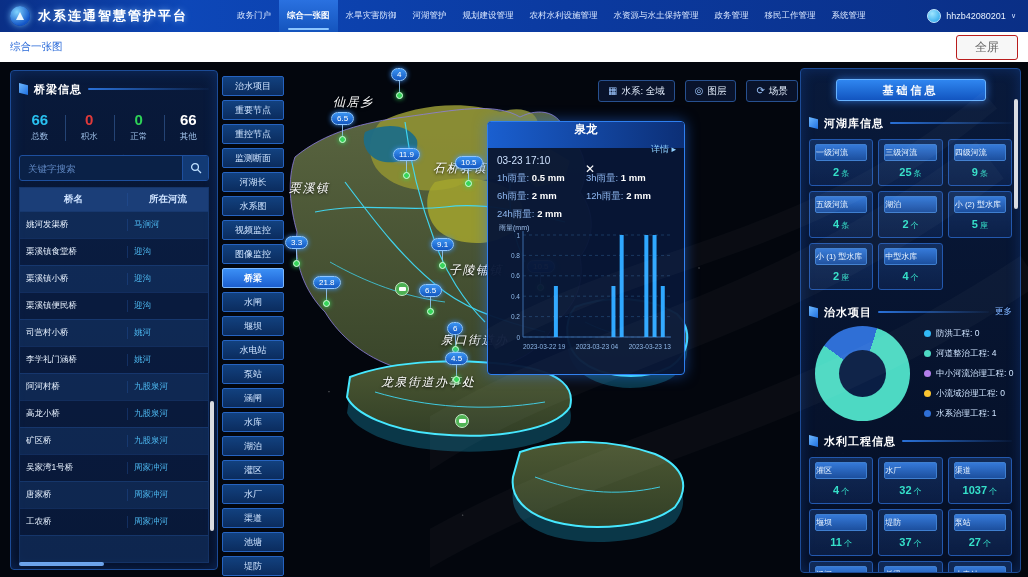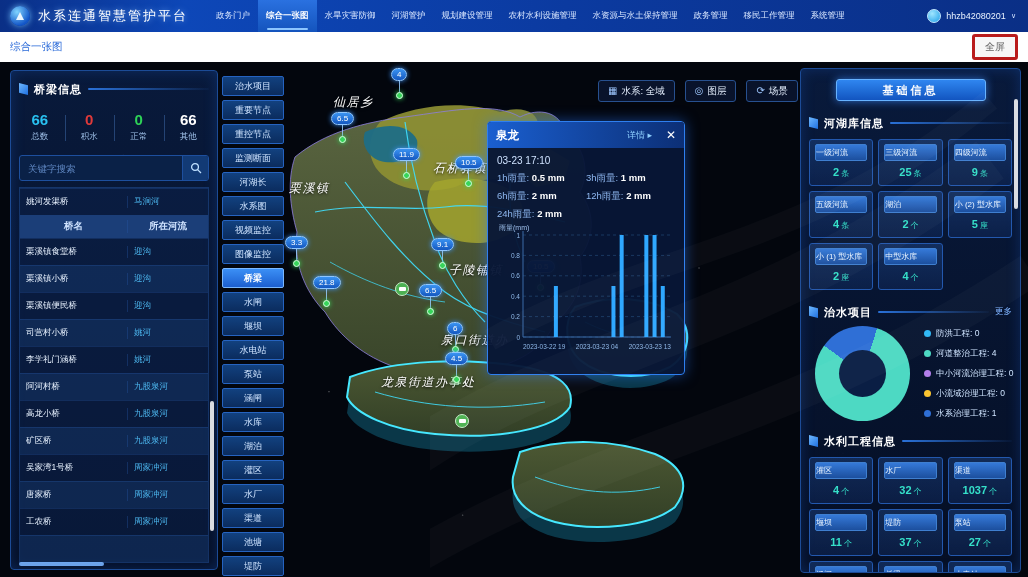--- a/index.html
+++ b/index.html
@@ -8,34 +8,34 @@
   #app { position:relative; width:1028px; height:577px; overflow:hidden; background:#03060d; }
 
   
   #topnav { position:absolute; left:0; top:0; width:1028px; height:32px;
     background:linear-gradient(90deg,#0a2f86 0%,#0d47b8 18%,#0b3aa0 55%,#0a2f86 100%);
     display:flex; align-items:center; z-index:20; }
   #logo { width:20px; height:20px; margin:0 8px 0 10px; border-radius:50%;
     background:radial-gradient(circle at 35% 30%,#7fd4ff,#1356c8 70%);
     display:flex; align-items:center; justify-content:center; box-shadow:0 0 6px rgba(120,200,255,.8); }
   #logo span { width:0; height:0; border-left:4px solid transparent; border-right:4px solid transparent; border-bottom:8px solid #eaf6ff; }
-  #app-title { color:#fff; font-weight:normal; font-size:13px; letter-spacing:2px; text-shadow:0 0 6px rgba(130,190,255,.8); margin-right:20px; }
+  #app-title { color:#fff; font-weight:bold; font-size:13px; letter-spacing:2px; text-shadow:0 0 6px rgba(130,190,255,.8); margin-right:41px; }
   #nav-items { display:flex; height:100%; align-items:stretch; }
   .nav-item { display:flex; align-items:center; padding:0 8px; color:#d9e7ff; font-size:8.5px; cursor:pointer; position:relative; white-space:nowrap; }
   .nav-item.active { background:linear-gradient(180deg,#2a71e0,#1454bd); color:#fff; font-weight:bold; }
   .nav-item.active::after { content:""; position:absolute; left:15%; right:15%; bottom:2px; height:2px; background:#8cc6ff; border-radius:1px; }
   #nav-user { margin-left:auto; margin-right:12px; display:flex; align-items:center; gap:5px; color:#e8f2ff; font-size:9px; cursor:pointer; }
   #nav-avatar { width:14px; height:14px; border-radius:50%; background:radial-gradient(circle at 35% 30%,#9fe5ff,#1fa0e8); border:1px solid #bfe6ff; }
   #nav-caret { font-size:7px; color:#cfe2ff; }
 
   
   #subbar { position:absolute; left:0; top:32px; width:1028px; height:30px; background:#fff; z-index:19;
     display:flex; align-items:center; justify-content:space-between; padding:0 10px; }
   #breadcrumb { color:#2b6bd9; font-size:10.5px; }
-  #fullscreen-btn { font-size:10px; color:#666; background:#f7f7f7; border:3px solid #b91c1c; border-radius:3px; padding:3px 10px; cursor:pointer; }
+  #fullscreen-btn { font-size:12px; color:#666; background:#f7f7f7; border:1px solid #b91c1c; border-radius:3px; padding:3px 18px; cursor:pointer; }
 
   
   #stage { position:absolute; left:0; top:62px; width:1028px; height:515px; background:#03060d;
     background-image:
       radial-gradient(1px 1px at 12% 18%, rgba(255,255,255,.5) 0, transparent 1.2px),
       radial-gradient(1px 1px at 32% 64%, rgba(255,255,255,.35) 0, transparent 1.2px),
       radial-gradient(1px 1px at 55% 12%, rgba(255,255,255,.4) 0, transparent 1.2px),
       radial-gradient(1px 1px at 68% 40%, rgba(255,255,255,.3) 0, transparent 1.2px),
       radial-gradient(1px 1px at 82% 76%, rgba(255,255,255,.35) 0, transparent 1.2px),
       radial-gradient(1px 1px at 45% 88%, rgba(255,255,255,.3) 0, transparent 1.2px),
@@ -95,21 +95,21 @@
   
   #map-controls { position:absolute; left:598px; top:80px; display:flex; gap:10px; z-index:6; }
   .mc-btn { height:22px; display:flex; align-items:center; gap:4px; padding:0 9px; background:rgba(10,22,48,.88);
     border:1px solid #27508f; border-radius:3px; color:#e6f0ff; font-size:9.5px; cursor:pointer; }
   .mc-ico { color:#9fc8ff; font-size:10px; line-height:10px; }
 
   
   #popup { position:absolute; left:487px; top:121px; width:198px; height:254px; z-index:7;
     background:rgba(7,22,54,.96); border:1px solid #2e7ff0; border-radius:4px; box-shadow:0 0 14px rgba(40,120,255,.5); }
   #popup-head { height:26px; background:linear-gradient(90deg,#1a5fd0,#0c2f76); border-radius:3px 3px 0 0;
-    display:flex; align-items:center; padding:0 8px; gap:6px; }
+    display:flex; align-items:center; padding:0 8px; gap:6px;flex-direction:column; }
   #popup-title { color:#fff; font-weight:bold; font-size:11.5px; }
   #popup-detail { margin-left:auto; color:#8fd0ff; font-size:9px; cursor:pointer; }
   #popup-close { color:#fff; font-size:12px; cursor:pointer; margin-left:8px; }
   #popup-body { padding:7px 9px 0; }
   #popup-time { color:#cfe2ff; font-size:10px; margin-bottom:6px; }
   #popup-metrics { display:grid; grid-template-columns:1fr 1fr; row-gap:5px; }
   .metric { font-size:9.5px; white-space:nowrap; }
   .metric .ml { color:#8fb8f0; }
   .metric .mv { color:#fff; font-weight:bold; }
 
@@ -327,27 +327,27 @@
     <div id="search-row">
       <input id="search-input" placeholder="关键字搜索" style="">
       <div id="search-btn">
         <svg width="12" height="12" viewBox="0 0 12 12">
           <circle cx="5" cy="5" r="3.4" fill="none" stroke="#bfe0ff" stroke-width="1.3"></circle>
           <line x1="7.6" y1="7.6" x2="11" y2="11" stroke="#bfe0ff" stroke-width="1.3"></line>
         </svg>
       </div>
     </div>
     <div id="bridge-table">
-        <div class="trow">
-          <span class="c1">姚河发渠桥</span>
-          <span class="c2">马涧河</span>
-        </div>
         <div class="trow thead">
           <span class="c1" style="color: rgb(207, 227, 255);">桥名</span>
           <span class="c2" style="color: rgb(207, 227, 255);">所在河流</span>
+        </div>
+        <div class="trow">
+          <span class="c1">姚河发渠桥</span>
+          <span class="c2">马涧河</span>
         </div>
         <div class="trow">
           <span class="c1">栗溪镇食堂桥</span>
           <span class="c2">迎沟</span>
         </div>
         <div class="trow">
           <span class="c1">栗溪镇小桥</span>
           <span class="c2">迎沟</span>
         </div>
         <div class="trow">

